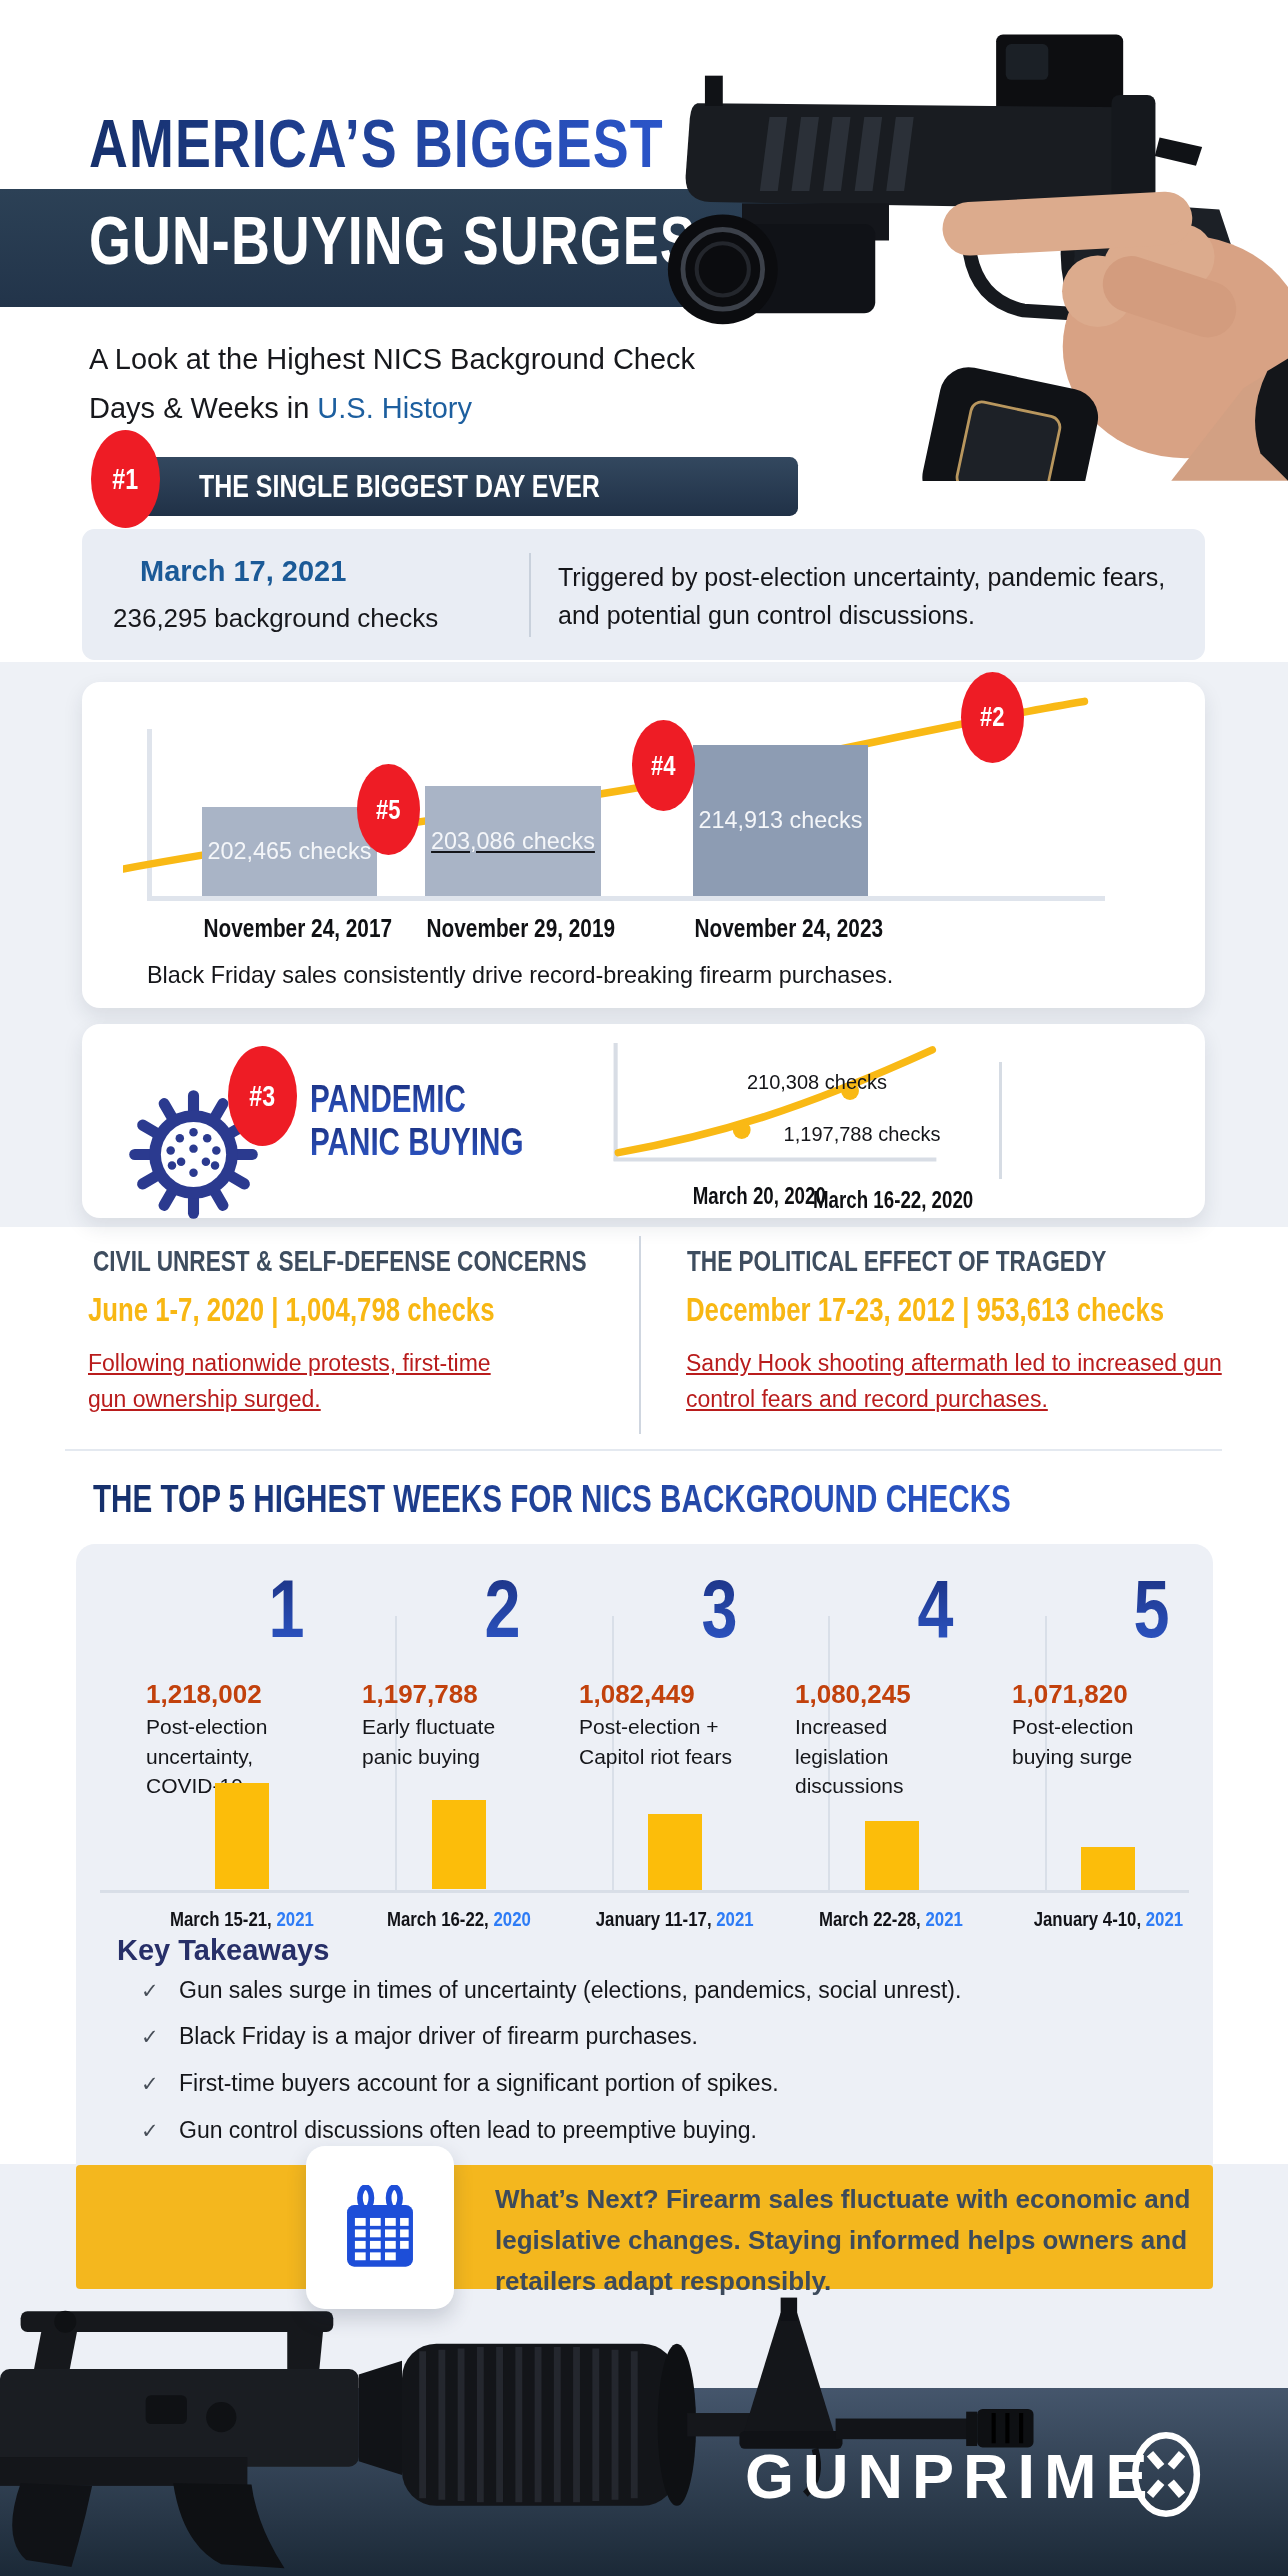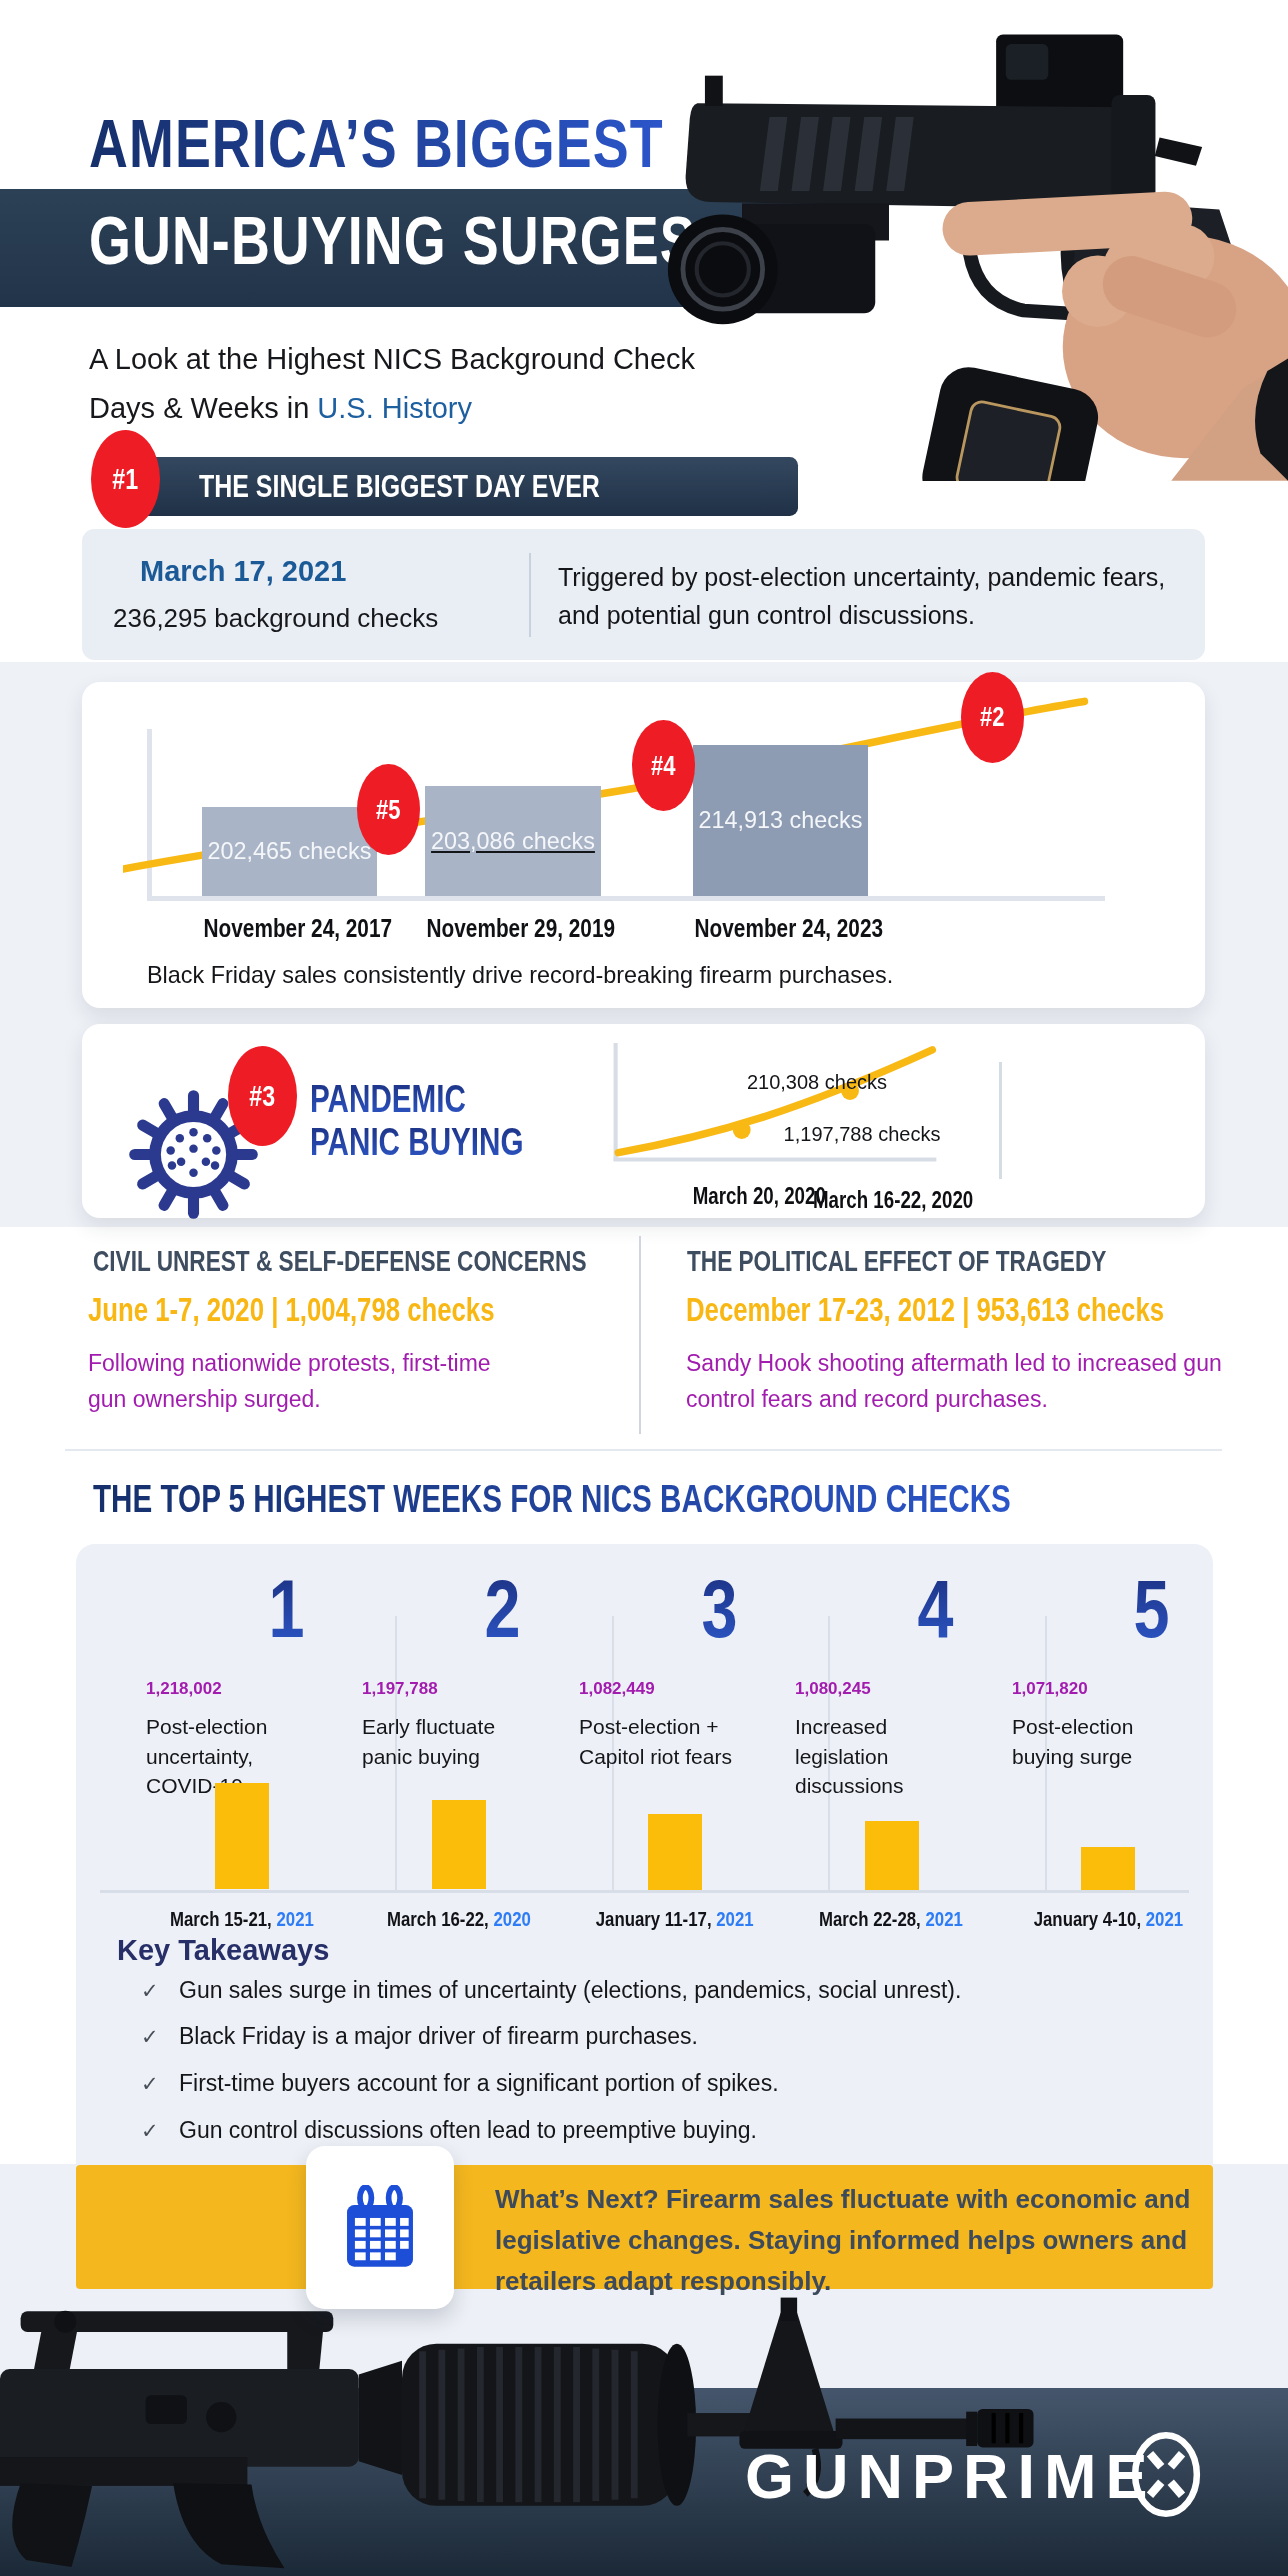--- a/index.html
+++ b/index.html
@@ -81,34 +81,34 @@
   .pd-date { position:absolute; font-size:23.4px; font-weight:bold; color:#0e0f12; text-align:center; }
   .pd-dt1 { left:574px; top:159px; width:206px; }
   .pd-dt2 { left:694px; top:163px; width:234px; }
   .pd-div { left:917px; top:38px; width:2.7px; height:117px; background:#d6dce4; }
   .pd-desc { left:949px; top:43px; width:158px; font-size:18.5px; line-height:27.5px; color:#141519; }
 
   
   .ev-div { left:639px; top:1236px; width:2.1px; height:198px; background:#cfd6e0; }
   .ev-head { font-size:29px; font-weight:bold; color:#3e4d5f; }
   .ev-stat { font-size:33px; font-weight:bold; color:#f8b713; }
-  .ev-body { font-size:23px; line-height:36px; color:#a21caf; }
+  .ev-body { font-size:23px; line-height:36px; color:#b91c1c;text-decoration:underline; }
   .ev-l-h { left:93px; top:1245px; } .ev-l-s { left:88px; top:1291px; }
   .ev-l-b { left:88px; top:1345px; width:426px; }
   .ev-r-h { left:687px; top:1245px; } .ev-r-s { left:686px; top:1291px; }
   .ev-r-b { left:686px; top:1345px; width:536px; }
   .ev-rule { left:65px; top:1449px; width:1157px; height:2.1px; background:#e4e9f0; }
 
   
   .t5-head { left:93px; top:1478px; font-size:38px; font-weight:bold; }
   .t5-box { left:76px; top:1544px; width:1137px; height:621px; background:#edf0f6;
     border-radius:19px 19px 0 0; }
   .t5-rank { position:absolute; top:19px; width:144px; text-align:center;
     font-size:81px; font-weight:bold; }
-  .t5-val  { position:absolute; top:135px; font-size:17px; font-weight:bold; color:#a21caf; }
+  .t5-val  { position:absolute; top:135px; font-size:26px; font-weight:bold; color:#c2410c; }
   .t5-desc { position:absolute; top:168px; width:159px; font-size:21px; line-height:29.5px; color:#15161a; }
   .t5-bar  { position:absolute; background:#fcbd0a; width:54px; }
   .t5-sep  { position:absolute; top:72px; width:2.1px; height:275px; background:#d9dfe8; }
   .t5-base { position:absolute; left:24px; top:346px; width:1089px; height:3.4px; background:#d8dee7; }
   .t5-date { position:absolute; top:363px; width:220px; text-align:center;
     font-size:21px; font-weight:bold; color:#121318; }
   .t5-date .yr { color:#2e7cf6; }
   .tk-head { position:absolute; left:41px; top:390px; font-size:29px; font-weight:bold; color:#272f68; }
   .tk-item { position:absolute; left:65px; width:1017px; font-size:23px; color:#15161a; }
   .tk-item .chk { display:inline-block; width:38px; color:#474e58; font-size:21px; }

